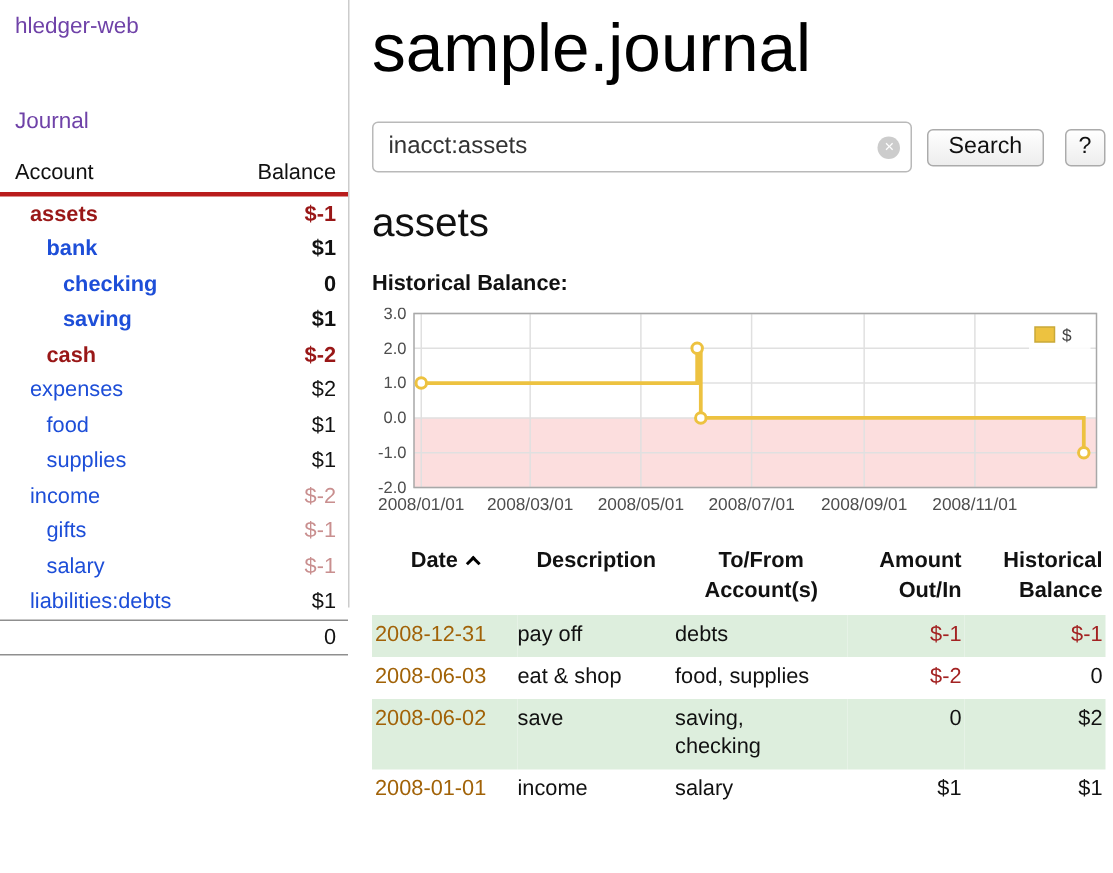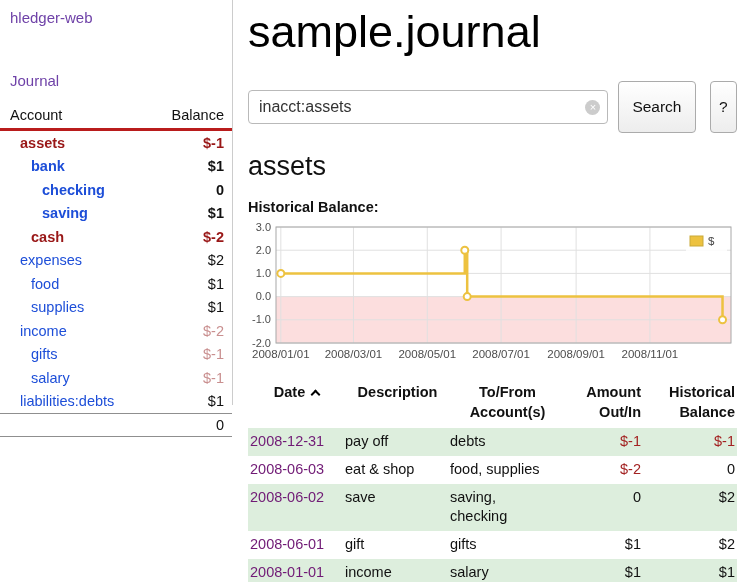--- a/index.html
+++ b/index.html
@@ -24,38 +24,38 @@
   .acc-bal.neg-dim{color:#c98f8f}
   .acc-total{height:24px;line-height:23px;text-align:right;padding-right:8px;border-top:1px solid #8f8f8f;border-bottom:1px solid #8f8f8f}
 
   
   #main{position:absolute;left:248px;top:0;width:489px}
   #page-title{font-size:45px;font-weight:400;margin-top:6px;color:#000}
   #search-row{display:flex;align-items:center;margin-top:23px}
   #search-box{position:relative;width:412px}
   #search-input{width:360px;height:34px;border:1px solid #b9b9b9;border-radius:4px;font-size:16px;padding:0 30px 0 10px;color:#333;font-family:"Liberation Sans",sans-serif;outline:none}
   #clear-icon{position:absolute;right:10px;top:10px;width:15px;height:15px;border-radius:50%;background:#ccc;color:#fff;font-size:11px;line-height:15px;text-align:center;cursor:pointer}
-  .btn{height:52px;border:1px solid #ababab;border-radius:4px;background:linear-gradient(#ffffff,#ededed);font-size:15.5px;color:#111}
+  .btn{height:25px;border:1px solid #ababab;border-radius:4px;background:linear-gradient(#ffffff,#ededed);font-size:15.5px;color:#111}
   #search-button{margin-left:8px;padding:0 13px}
   #help-button{margin-left:14px;width:31px}
   #account-heading{font-size:27px;font-weight:400;margin-top:18px}
   #chart-label{font-weight:bold;margin-top:17px;font-size:14.5px}
 
   
   #chart-wrap{margin-top:8px;width:489px;height:140px}
 
   
   #register{border-collapse:collapse;width:489px;margin-top:18px;font-size:14.5px;table-layout:fixed}
   #register th{text-align:center;font-weight:bold;padding:1px 0 6px;vertical-align:top;line-height:20px}
   #register th.num{text-align:right;padding-right:2px}
   #register td{vertical-align:top;padding:4px 0 5px;line-height:19px}
   #register td:first-child{padding-left:2px}
   #register td.num{text-align:right;padding-right:2px}
   #register tbody tr:nth-child(odd){background:#ddeedd}
-  .date-link{color:#701a75}
+  .date-link{color:#a16207}
   #register td.neg{color:#a32222}
   .sort-chevron{display:inline-block;width:7px;height:7px;border-left:2.5px solid #000;border-top:2.5px solid #000;transform:rotate(45deg);margin-left:7px;margin-bottom:-1px}
 </style>
 </head>
 <body>
 
 <div id="sidebar">
   <a id="app-title">hledger-web</a>
   <a id="journal-link">Journal</a>
   <div id="acct-table">
@@ -227,29 +227,20 @@
           <td><a class="date-link">2008-06-02</a></td>
           <td>save</td>
           <td>
             <div>saving,</div>
             <div>checking</div>
           </td>
           <td class="num">0</td>
           <td class="num">$2</td>
         </tr>
         <tr>
-          <td><a class="date-link">2008-06-01</a></td>
-          <td>gift</td>
-          <td>
-            <div>gifts</div>
-          </td>
-          <td class="num">$1</td>
-          <td class="num">$2</td>
-        </tr>
-        <tr>
           <td><a class="date-link">2008-01-01</a></td>
           <td>income</td>
           <td>
             <div>salary</div>
           </td>
           <td class="num">$1</td>
           <td class="num">$1</td>
         </tr>
       </tbody>
   </table>

